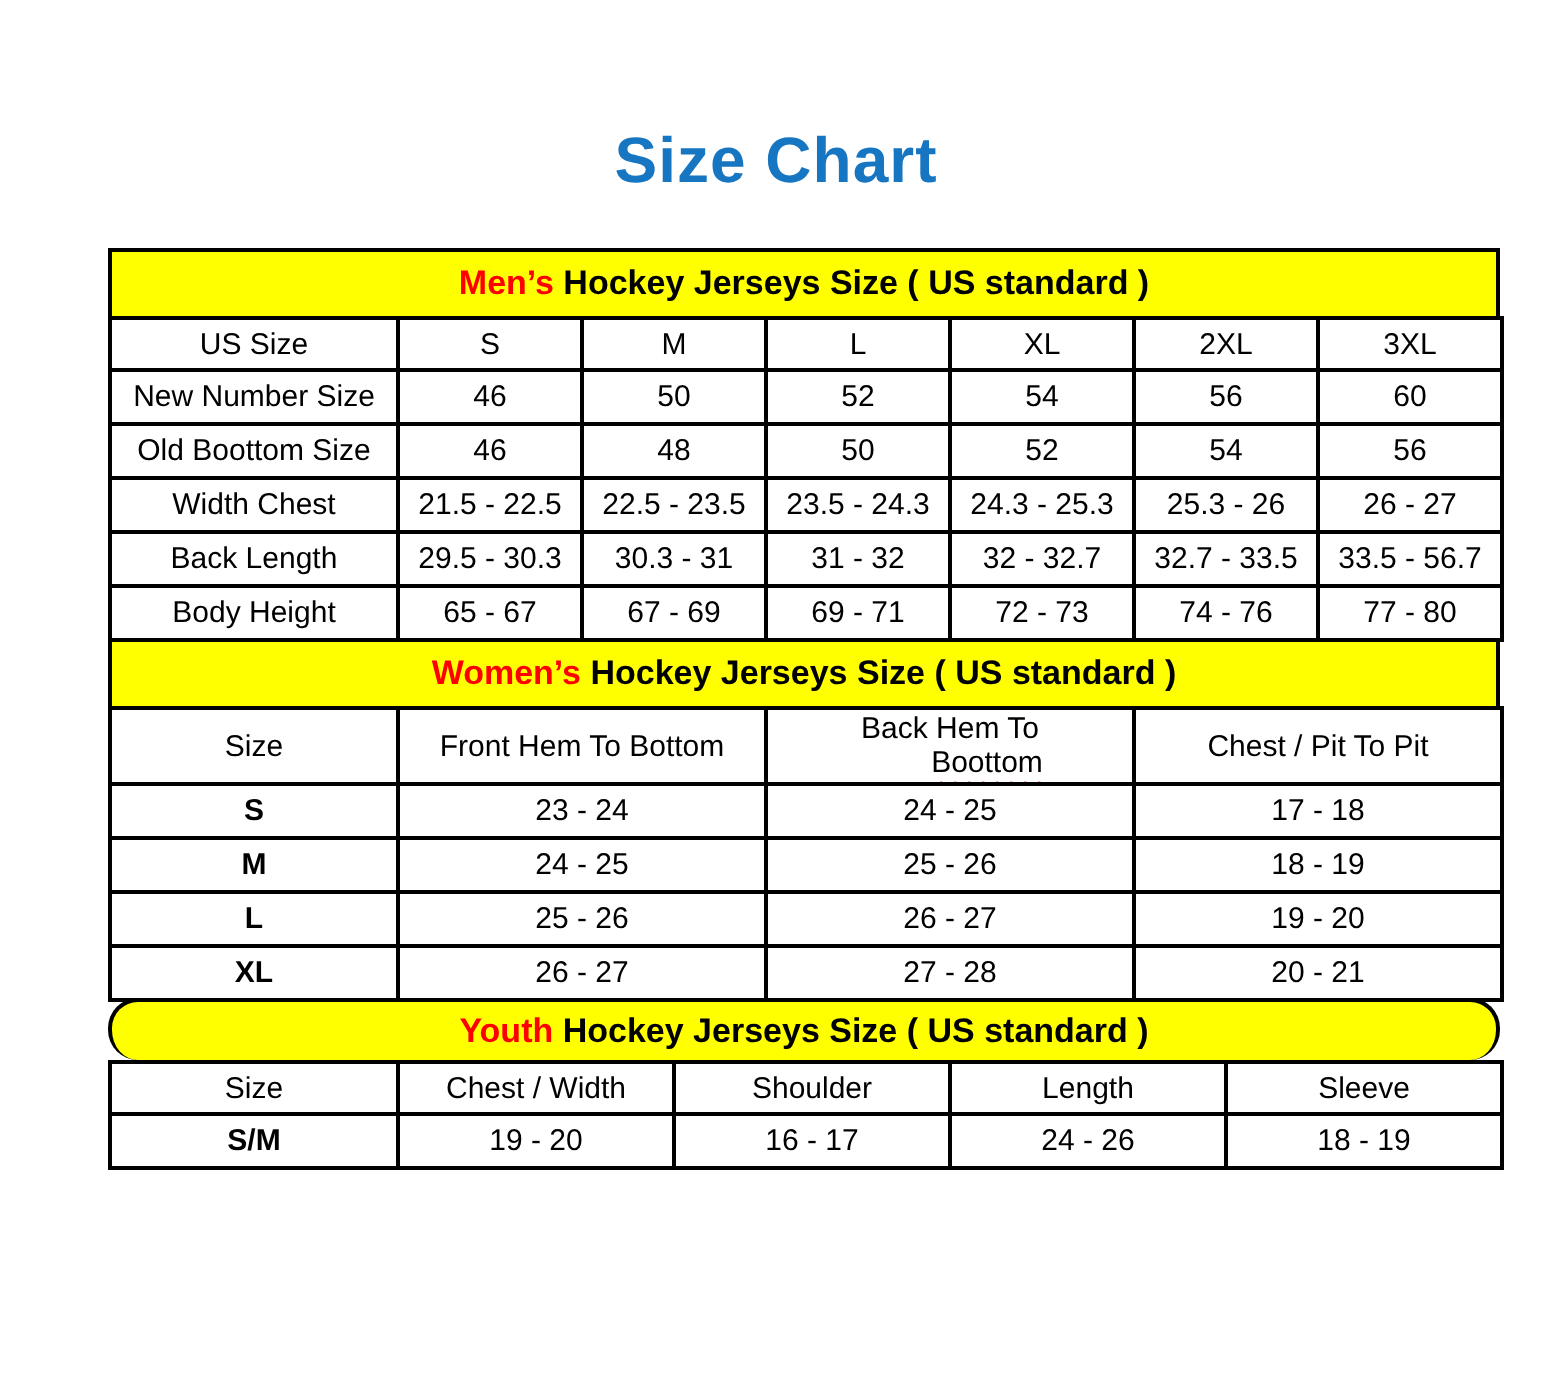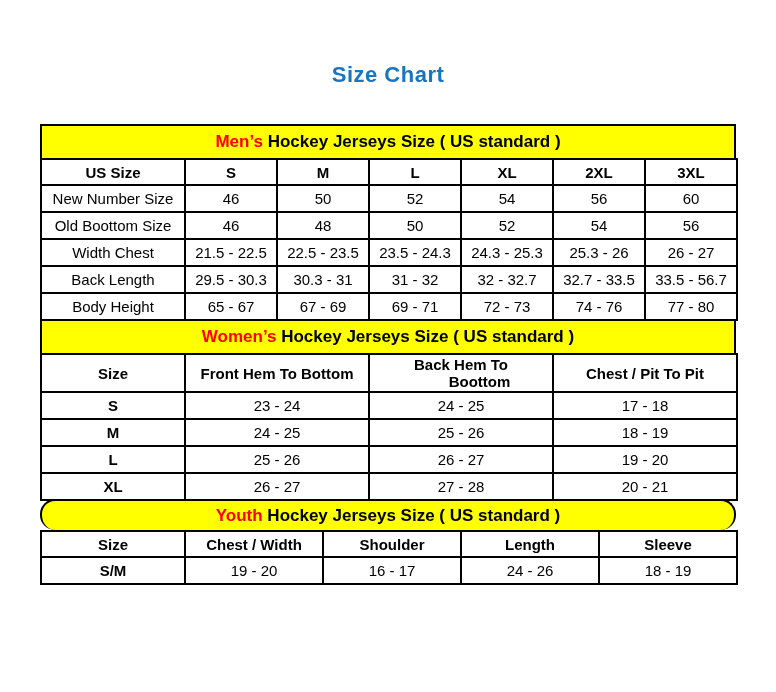--- a/index.html
+++ b/index.html
@@ -19,30 +19,30 @@
     background: #ffffff;
     overflow: hidden;
   }
 
   .title {
     position: absolute;
     top: 62px;
     left: 0;
     width: 776px;
     text-align: center;
-    font-size: 22px;
+    font-size: 32px;
     font-weight: bold;
     letter-spacing: 0.5px;
     color: var(--title-blue);
   }
 
   .chart-stack {
     position: absolute;
     top: 124px;
-    left: 40px;
+    left: 54px;
     width: 696px;
   }
 
   .section + .section { margin-top: -2px; }
 
   .band {
     height: 34px;
     line-height: 32px;
     text-align: center;
     background: var(--band-yellow);
@@ -61,21 +61,21 @@
     border-collapse: collapse;
   }
   table.grid th, table.grid td {
     border: 2px solid var(--border-black);
     text-align: center;
     vertical-align: middle;
     font-size: 15px;
     padding: 1px 2px;
     overflow: hidden;
   }
-  table.grid th { font-weight: bold; height: 26px; }
+  table.grid th { font-weight: normal; height: 26px; }
   table.grid td { font-weight: normal; height: 27px; }
 
   .section-women th { height: 29px; }
   .section-women td { height: 28px; }
   .section-youth th { height: 26px; }
   .section-youth td { height: 29px; border-radius: 11px; }
 
   .section-women tbody td:first-child,
   .section-youth tbody td:first-child { font-weight: bold; }
 

